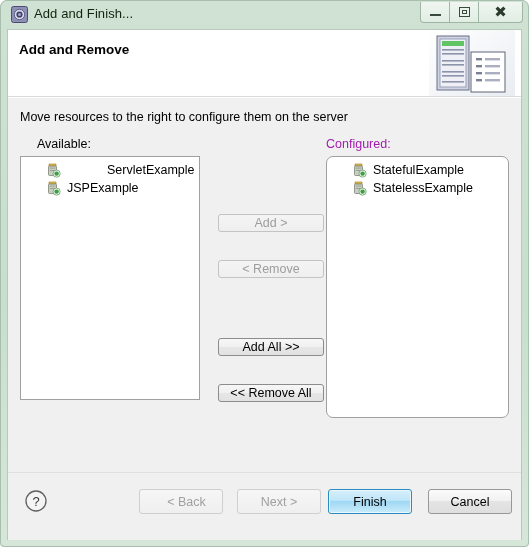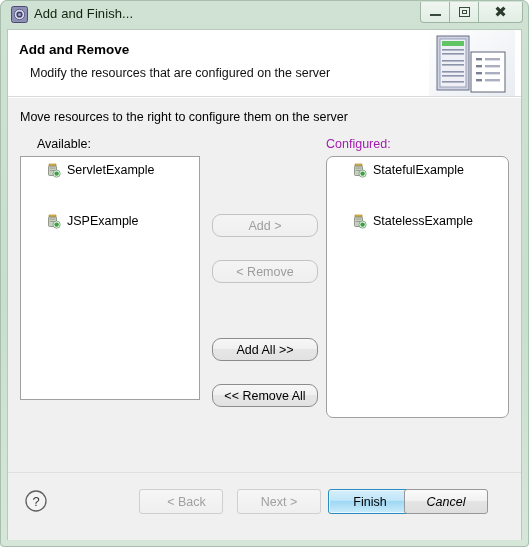--- a/index.html
+++ b/index.html
@@ -176,23 +176,22 @@
   .list-right { left: 318px; top: 58px; width: 183px; height: 262px; border-radius: 7px; }
 
   .list-item {
     display: flex;
     align-items: center;
     height: 18px;
     padding-left: 24px;
     font-size: 12.5px;
     color: #000;
     white-space: nowrap;
-    margin-top: 33px;
-  }
-  .list-left .list-item:first-child { margin-top: 4px; }
+  }
+  .list-left .list-item:first-child { margin-top: 4px; gap: 40px; }
   .list-right .list-item:first-child { margin-top: 4px; }
   .mod-icon {
     width: 16px; height: 16px;
     margin-right: 6px;
     flex: 0 0 16px;
   }
 
   
   .hscroll {
     position: absolute;
@@ -248,24 +247,24 @@
     background: linear-gradient(180deg,#ffffff,#eef3f8);
     margin-right: 6px;
     position: relative;
     flex: 0 0 13px;
   }
   .cbox svg { position: absolute; left: 1px; top: 1px; }
 
   
   .mbtn {
     position: absolute;
-    left: 204px;
+    left: 210px;
     width: 106px;
-    height: 23px;
-    border-radius: 9px;
+    height: 18px;
+    border-radius: 3px;
     font-size: 12.5px;
     display: flex;
     align-items: center;
     justify-content: center;
     background: linear-gradient(180deg, #f7f7f7 0%, #f0f0f0 48%, #e6e6e6 50%, #e2e2e2 100%);
   }
   .mbtn.enabled {
     border: 1px solid #8c8c8c;
     color: #000000;
   }
@@ -316,21 +315,21 @@
   }
   .bbtn.default {
     border: 1px solid #2a8cc0;
     color: #000;
     background: linear-gradient(180deg,#d7effb 0%,#bfe6f9 45%,#9fd8f4 50%,#cbecfb 100%);
     box-shadow: inset 0 0 0 1px #eaf7fd;
   }
   .btn-back   { left: 131px; padding-left: 11px; }
   .btn-next   { left: 229px; }
   .btn-finish { left: 320px; }
-  .btn-cancel { left: 396px; font-style: italic; }
+  .btn-cancel { left: 420px; }
 </style>
 </head>
 <body>
 
 <div class="window">
   <div class="window-outline"></div>
 
   <div class="titlebar">
     <span class="title-icon">
       <svg width="17" height="17" viewBox="0 0 17 17">
@@ -352,21 +351,20 @@
       <div class="win-btn">
         <span class="glyph-close">✖</span>
       </div>
     </div>
   </div>
 
   <div class="client">
 
     <div class="banner">
       <div class="banner-title">Add and Remove</div>
-      <div class="banner-sub">Modify the resources that are configured on the server</div>
       <span class="banner-art">
         <svg width="86" height="66" viewBox="0 0 86 66">
           <defs>
             <linearGradient id="bgw" x1="0" y1="0" x2="1" y2="1">
               <stop offset="0" stop-color="#ffffff"></stop>
               <stop offset="1" stop-color="#e9edf2"></stop>
             </linearGradient>
           </defs>
           <rect x="0" y="0" width="86" height="66" fill="url(#bgw)"></rect>
 

